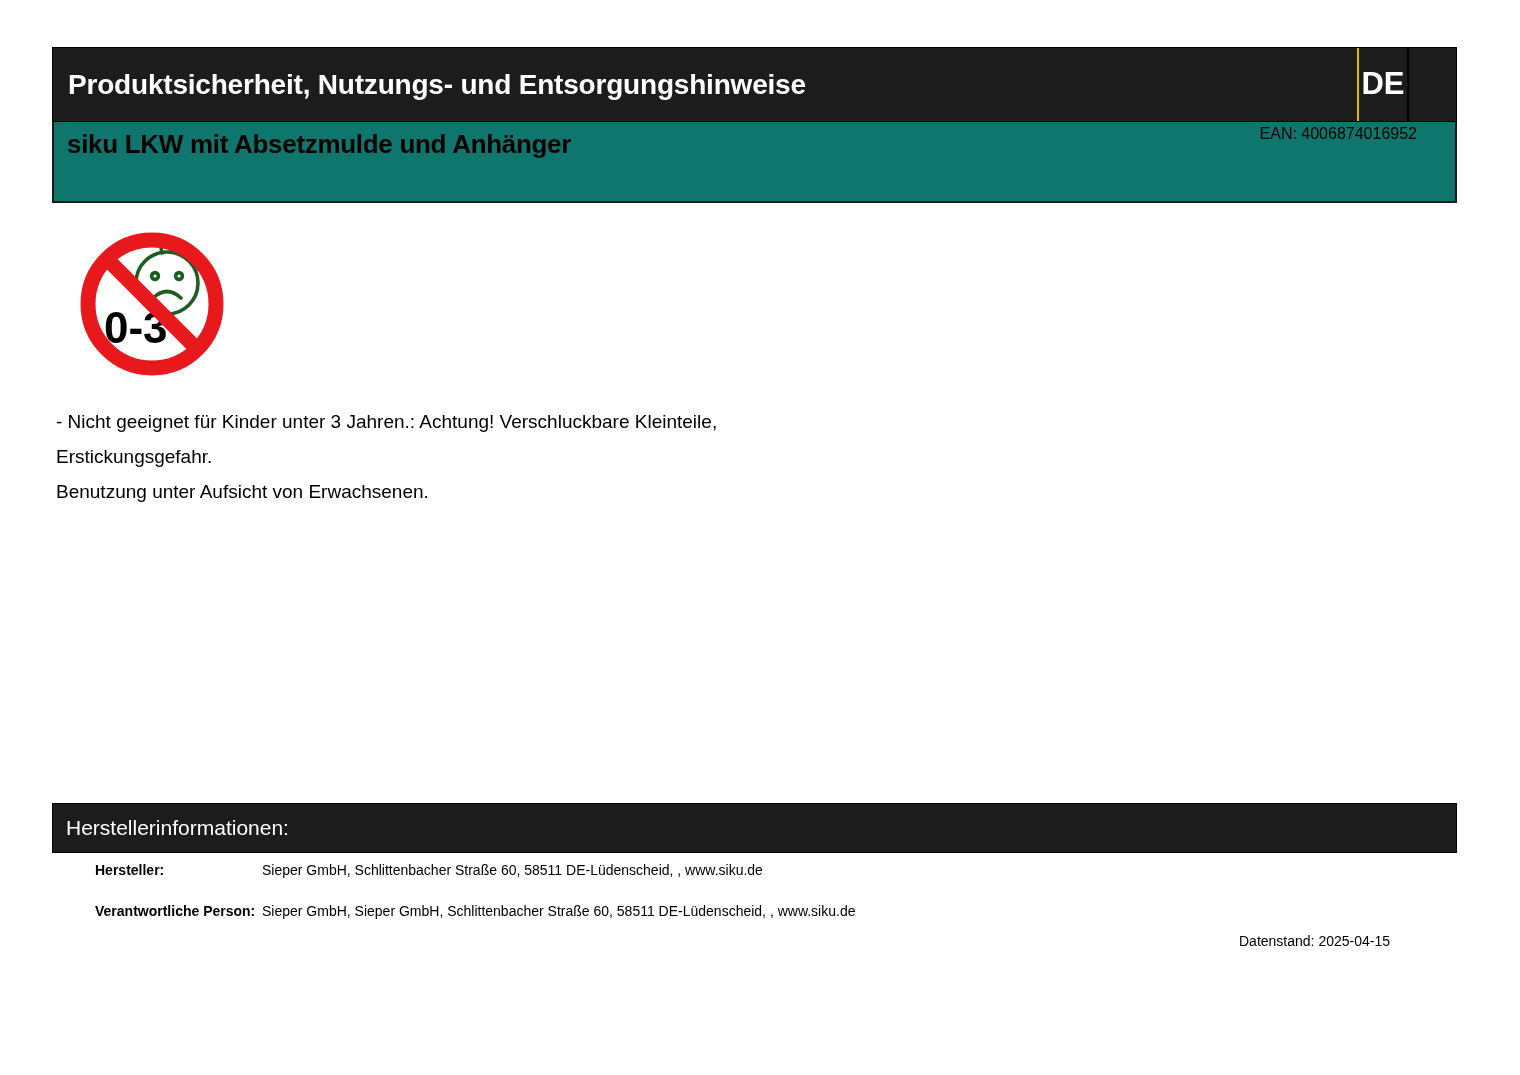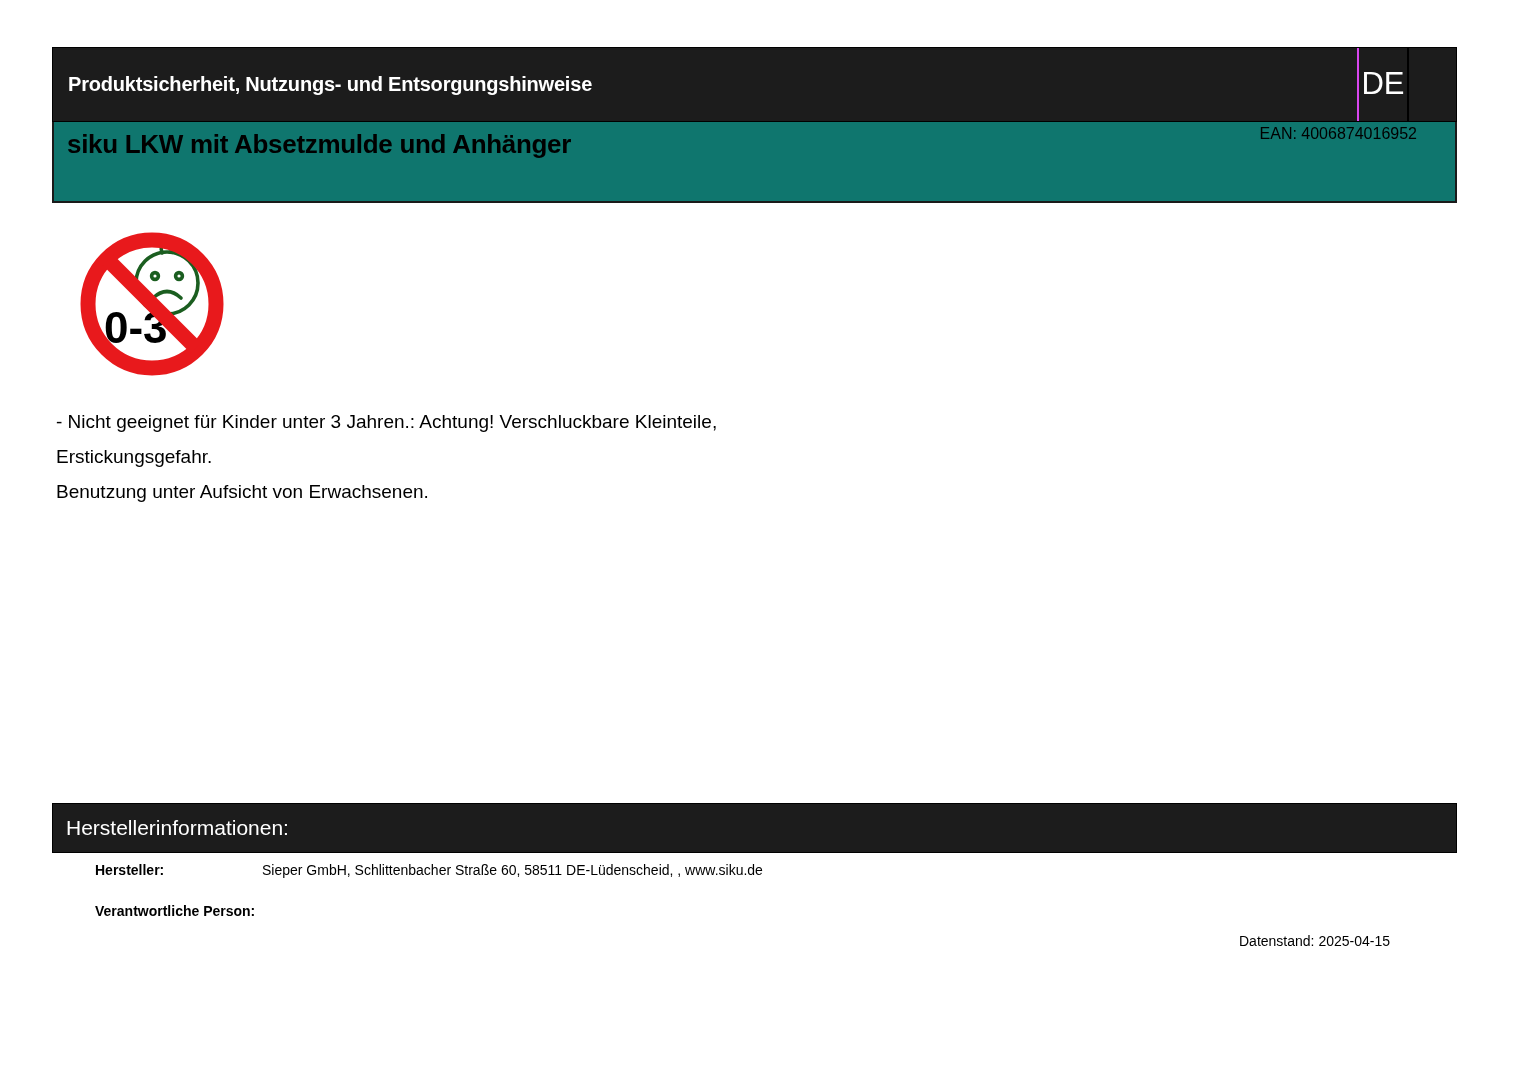--- a/index.html
+++ b/index.html
@@ -19,32 +19,32 @@
   }
   .header-bar {
     position: relative;
     height: 75px;
     background: #1c1c1c;
     border: 1px solid #000;
   }
   .header-title {
     position: absolute; left: 15px; top: 0;
     line-height: 73px;
-    font-size: 20px; font-weight: bold; color: #fff;
+    font-size: 28px; font-weight: bold; color: #fff;
     white-space: nowrap;
     letter-spacing: -0.2px;
   }
   .lang-cell {
     position: absolute; top: 0; bottom: 0;
     left: 1304px; width: 52px;
-    border-left: 2px solid #d946ef;
+    border-left: 2px solid #eab308;
     border-right: 2px solid #000;
     text-align: center;
     line-height: 71px;
-    font-size: 31px; font-weight: normal; color: #fff;
+    font-size: 31px; font-weight: bold; color: #fff;
   }
   .header-sub {
     position: relative;
     height: 81px;
     background: #0f766e;
     border: 2px solid #1a1a1a;
     border-top: none;
   }
   .product-name {
     position: absolute; left: 13px; top: 7px;
@@ -145,17 +145,18 @@
   <div class="mfr-bar">
     <div class="mfr-bar-title">Herstellerinformationen:</div>
   </div>
 
   <div class="mfr-row row-0">
     <span class="mfr-label">Hersteller:</span>
     <span class="mfr-value">Sieper GmbH, Schlittenbacher Straße 60, 58511 DE-Lüdenscheid, , www.siku.de</span>
   </div>
   <div class="mfr-row row-1">
     <span class="mfr-label">Verantwortliche Person:</span>
+    <span class="mfr-value">Sieper GmbH, Sieper GmbH, Schlittenbacher Straße 60, 58511 DE-Lüdenscheid, , www.siku.de</span>
   </div>
 
   <div class="data-status">Datenstand: 2025-04-15</div>
 
 </div>
 
 </body></html>

